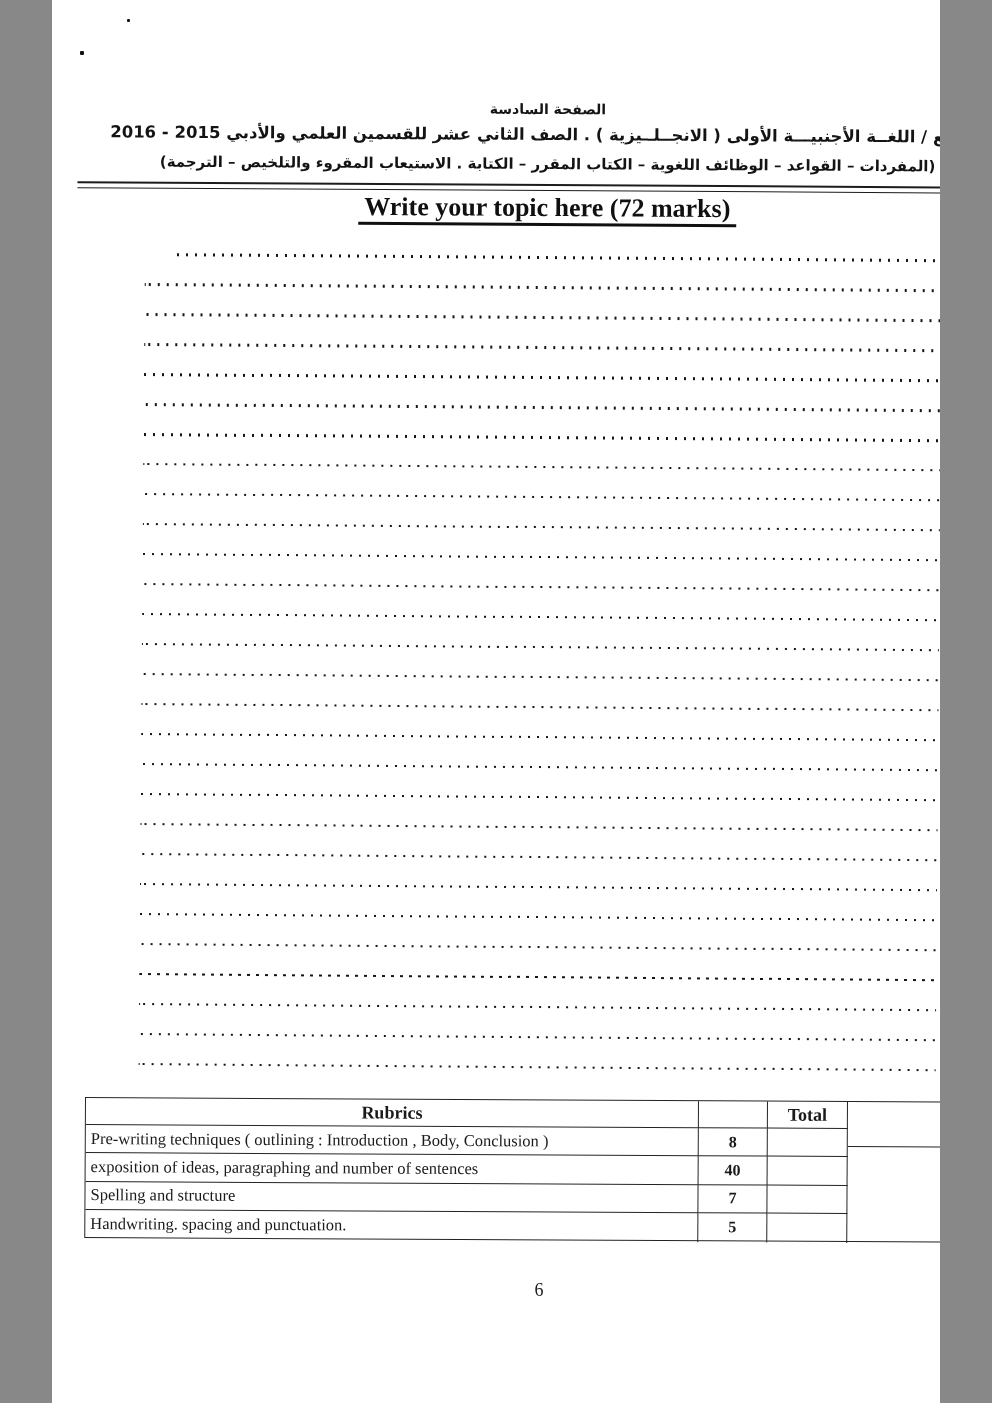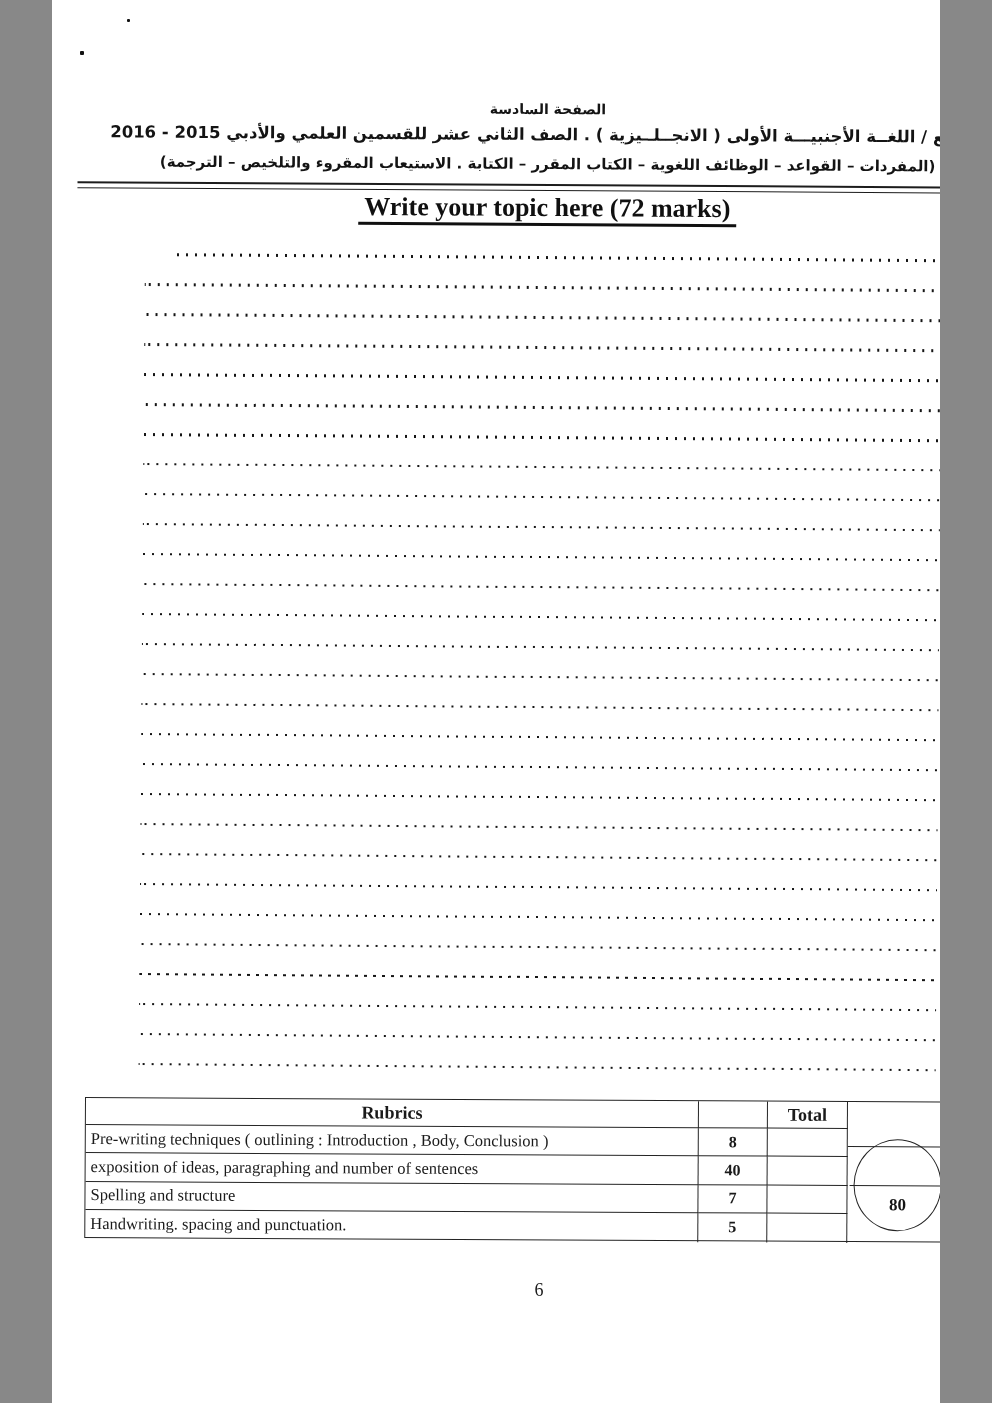--- a/index.html
+++ b/index.html
@@ -134,21 +134,16 @@
       <div class="cell col-label">Spelling and structure</div>
       <div class="cell col-pts">7</div>
       <div class="cell col-mark"></div>
     </div>
     <div class="t-row body last">
       <div class="cell col-label">Handwriting. spacing and punctuation.</div>
       <div class="cell col-pts">5</div>
       <div class="cell col-mark"></div>
     </div>
 
-    <div class="total-area">
-      <div class="total-midline"></div>
-      <div class="total-circle"></div>
-      <div class="total-value">80</div>
-    </div>
   </div>
 
   <div class="page-number">6</div>
 </div>
 
 </body></html>

